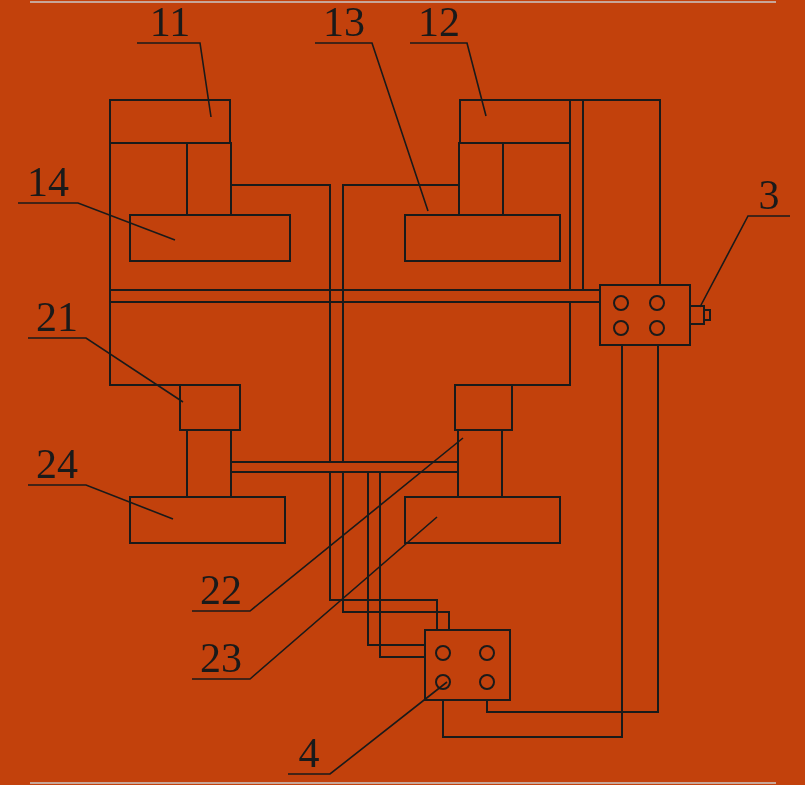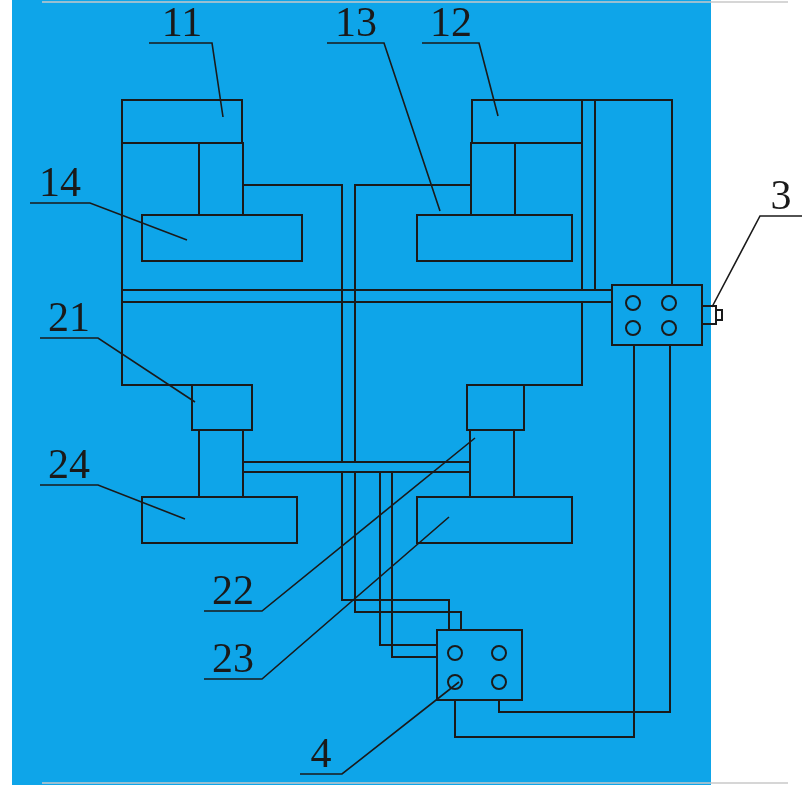--- a/index.html
+++ b/index.html
@@ -5,24 +5,23 @@
   html, body {
     margin: 0;
     padding: 0;
     width: 805px;
     height: 785px;
     background: #ffffff;
     overflow: hidden;
   }
   .stage {
     position: relative;
-    width: 699px;
+    width: 805px;
     height: 785px;
-    background: #0ea5e9;
-    margin-left: 12px;
+    background: #c2410c;
   }
   svg text {
     font-family: "Liberation Serif", serif;
     font-size: 42px;
     fill: #1a1a1a;
     text-anchor: middle;
   }
 </style>
 </head>
 <body>

